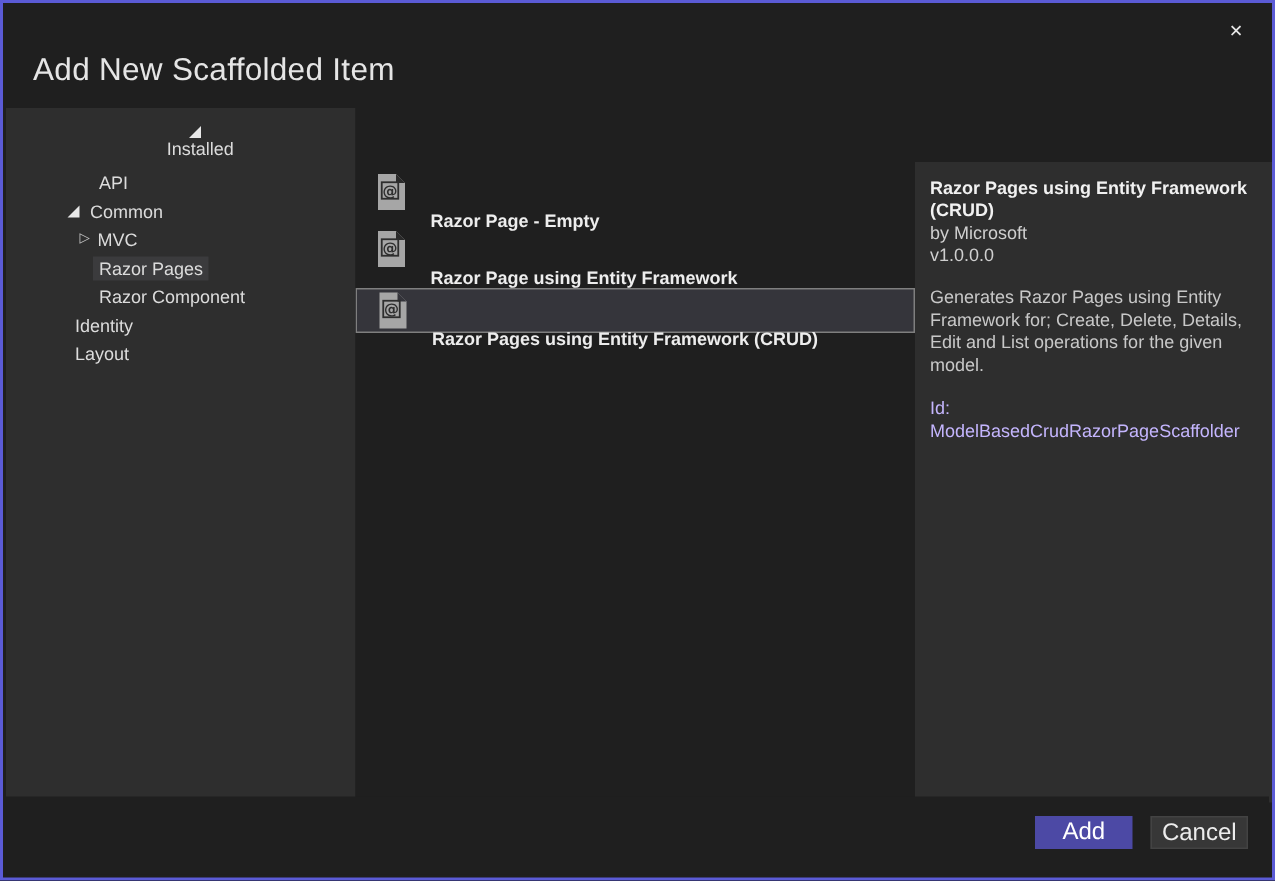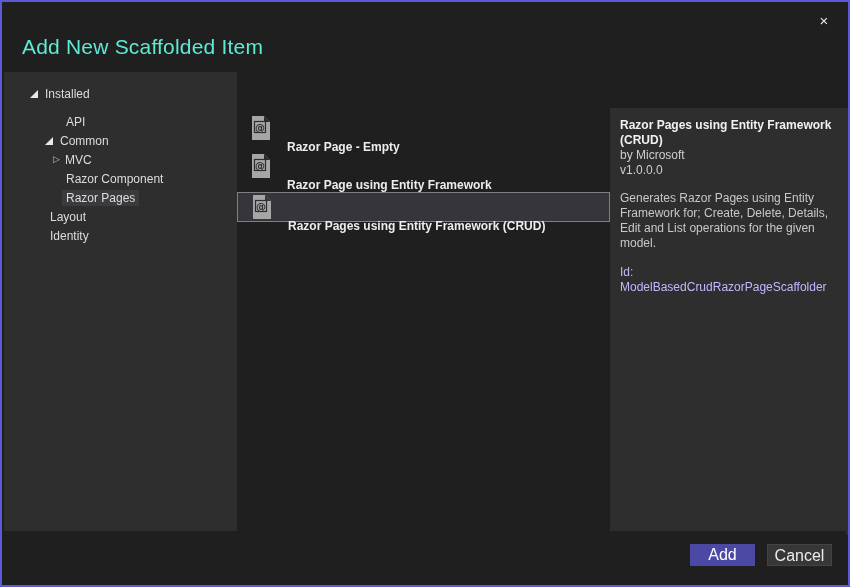--- a/index.html
+++ b/index.html
@@ -8,21 +8,21 @@
 
   .dialog {
     position:absolute; left:0; top:0; width:850px; height:587px;
     background:#1F1F1F; border:2px solid #5B5BD6; overflow:hidden;
   }
 
   
   .titlebar { position:absolute; left:2px; top:0; right:2px; height:70px; background:#1F1F1F; }
   .window-title {
     position:absolute; left:18px; top:33px; font-size:21px; font-weight:400;
-    color:#5eead4; letter-spacing:0.2px;
+    color:#e5e5e5; letter-spacing:0.2px;
   }
   .close-btn {
     position:absolute; top:8px; right:10px; width:24px; height:22px;
     color:#E8E8E8; font-size:15px; line-height:22px; text-align:center; cursor:pointer;
     background:transparent; border:none;
   }
 
   
   .tree-panel {
     position:absolute; left:2px; top:70px; width:233px; height:463px;
@@ -34,21 +34,21 @@
   .gap-after { margin-bottom:9px; }
   .exp-solid {
     width:0; height:0; display:inline-block;
     border-bottom:8px solid #E8E8E8; border-left:8px solid transparent;
     margin-right:7px;
   }
   .exp-hollow {
     display:inline-block; font-size:9px; color:#C0C0C0; margin-right:5px;
     font-family:"DejaVu Sans",sans-serif; line-height:9px;
   }
-  .ind-installed { padding-left:26px; }
+  .ind-installed { padding-left:26px;flex-direction:column; }
   .ind-common   { padding-left:41px; }
   .ind-leaf2    { padding-left:62px; }
   .ind-mvc      { padding-left:49px; }
   .ind-leaf1    { padding-left:46px; }
 
   
   .list-panel {
     position:absolute; left:235px; top:70px; width:373px; height:463px;
     background:#1F1F1F; overflow:hidden;
   }
@@ -103,31 +103,31 @@
       <span class="lbl">API</span>
     </div>
     <div class="tree-row ind-common">
       <span class="exp-solid"></span>
       <span class="lbl">Common</span>
     </div>
     <div class="tree-row ind-mvc">
       <span class="exp-hollow">▷</span>
       <span class="lbl">MVC</span>
     </div>
+    <div class="tree-row ind-leaf2 sel">
+      <span class="lbl">Razor Pages</span>
+    </div>
     <div class="tree-row ind-leaf2">
       <span class="lbl">Razor Component</span>
     </div>
-    <div class="tree-row ind-leaf2 sel">
-      <span class="lbl">Razor Pages</span>
+    <div class="tree-row ind-leaf1">
+      <span class="lbl">Identity</span>
     </div>
     <div class="tree-row ind-leaf1">
       <span class="lbl">Layout</span>
-    </div>
-    <div class="tree-row ind-leaf1">
-      <span class="lbl">Identity</span>
     </div>
   </div>
 
   <div class="list-panel">
     <div style="height:37px"></div>
 
     <div class="list-row">
       <svg class="doc-icon" width="22" height="26" viewBox="0 0 22 26">
         <path d="M2 1 L14 1 L20 7 L20 25 L2 25 Z" fill="#A6A6A6"></path>
         <path d="M14 1 L14 7 L20 7 Z" fill="#2A2A2A"></path>

